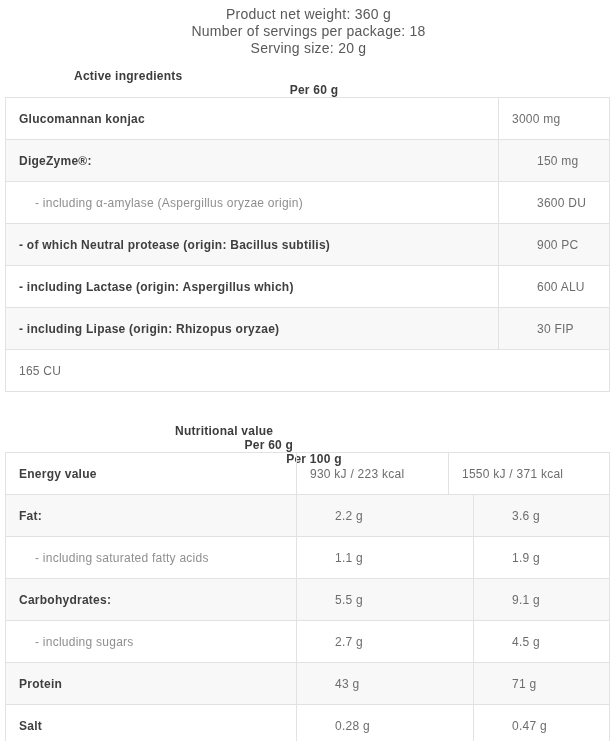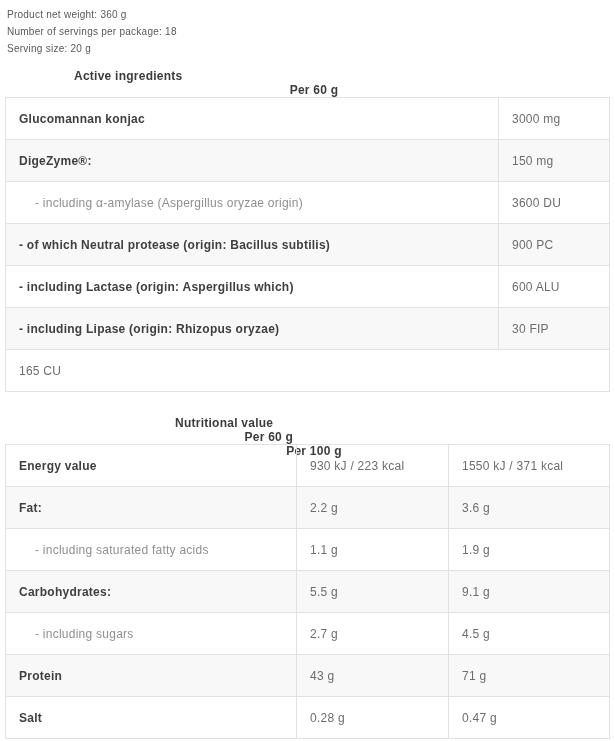--- a/index.html
+++ b/index.html
@@ -11,47 +11,48 @@
   .page {
     width: 615px;
     height: 741px;
     box-sizing: border-box;
     padding: 6px 5px 0 5px;
     background: #ffffff;
     overflow: hidden;
   }
   .meta-block { padding-left: 2px; }
   .meta-line {
-    font-size: 10px;
+    font-size: 14px;
     line-height: 17px;
     color: #595959;
     letter-spacing: .25px;
+    text-align: center;
   }
   .tbl-head {
     display: flex;
     align-items: center;
     font-size: 12px;
     font-weight: 700;
     color: #3c3c3c;
     letter-spacing: .25px;
     flex-direction: column;
   }
   .tbl-head.first { margin-top: 12px; height: 16px; }
-  .tbl-head.second { margin-top: 24px; height: 16px; }
+  .tbl-head.second { margin-top: 32px; height: 16px; }
   .head-cell { box-sizing: border-box; padding-left: 13px; }
   .hw1a { width: 493px; }
   .hw1 { width: 291px; }
   .hw2 { width: 152px; }
   .tbl {
     margin-top: 12px;
     border: 1px solid #e2e2e2;
     background: #ffffff;
   }
   .row { display: flex; height: 41px; align-items: stretch; text-align: right; }
-  .row + .row { border-top: 1px solid #e2e2e2; }
+  .row + .row { border-top: 1px solid #e2e2e2; gap: 25px; }
   .row.alt { background: #f8f8f8; }
   .cell {
     box-sizing: border-box;
     display: flex;
     align-items: center;
     padding-left: 13px;
     font-size: 12px;
     letter-spacing: .25px;
   }
   .c-label { color: #3f3f3f; font-weight: 600; }

